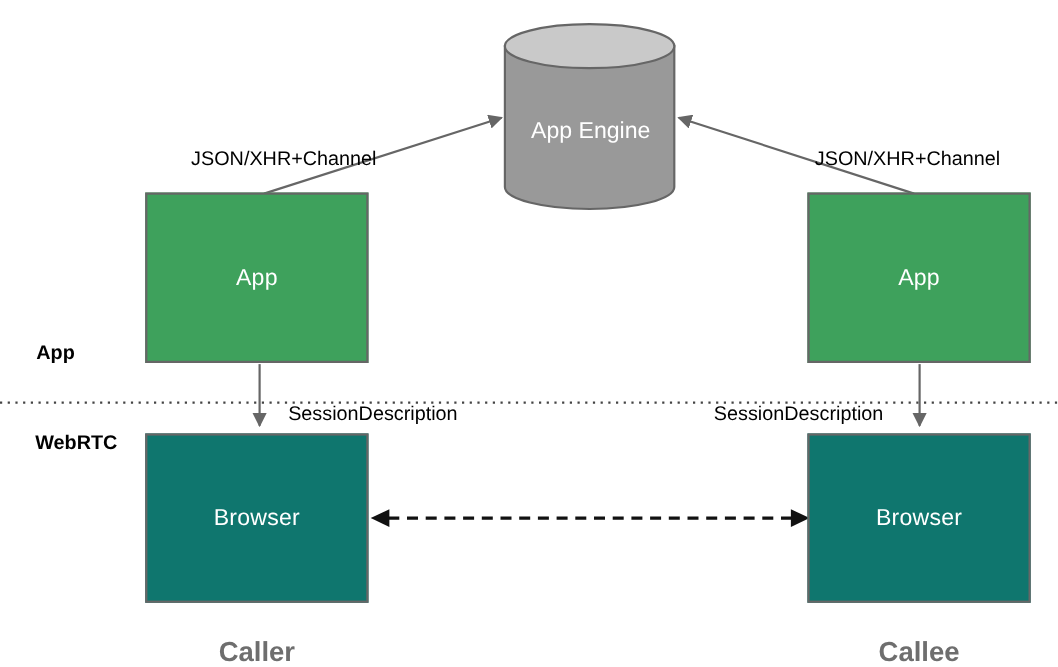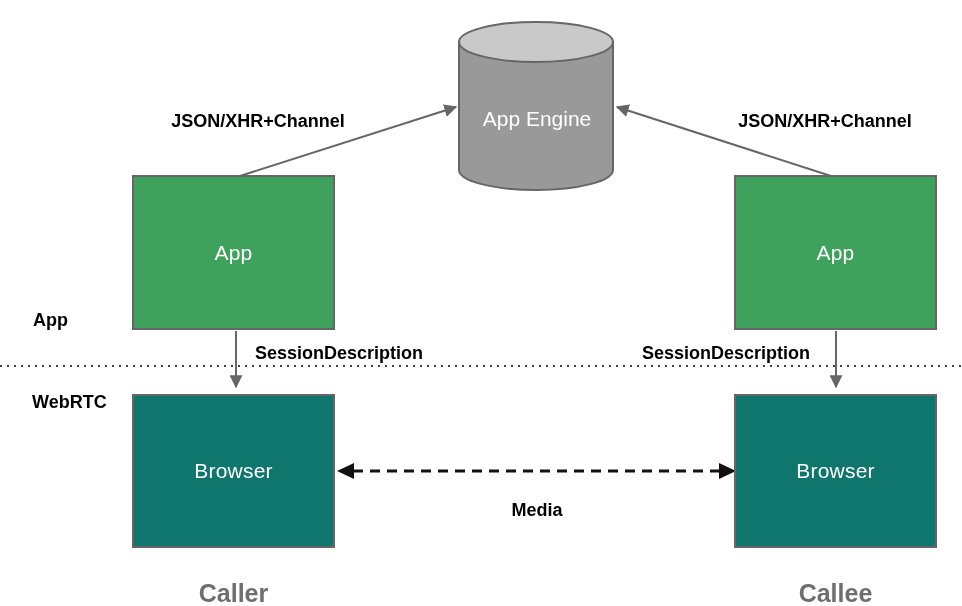--- a/index.html
+++ b/index.html
@@ -20,25 +20,26 @@
     align-items: center;
     justify-content: center;
     color: #ffffff;
     font-size: 21px;
     letter-spacing: 0.2px;
   }
   .box.green { background: #3EA15C; }
   .box.blue  { background: #0f766e; }
   .flow-label {
     position: absolute;
-    font-weight: bold;
+    font-weight: normal;
     font-size: 18px;
     color: #000000;
     text-align: center;
     white-space: nowrap;
+    margin-top: 23px;
   }
   .layer-label {
     position: absolute;
     font-weight: bold;
     font-size: 18px;
     color: #000000;
     white-space: nowrap;
   }
   .title-label {
     position: absolute;
@@ -102,21 +103,20 @@
     <span>Browser</span>
   </div>
   <div class="box blue" style="left:734px; top:394px; width:203px; height:154px;">
     <span>Browser</span>
   </div>
 
   <div class="flow-label" style="left:158px; top:111px; width:200px;">JSON/XHR+Channel</div>
   <div class="flow-label" style="left:725px; top:111px; width:200px;">JSON/XHR+Channel</div>
   <div class="flow-label" style="left:240px; top:343px; width:198px;">SessionDescription</div>
   <div class="flow-label" style="left:627px; top:343px; width:198px;">SessionDescription</div>
-  <div class="flow-label" style="left:437px; top:500px; width:200px;">Media</div>
 
   <div class="layer-label" style="left:33px; top:310px;">App</div>
   <div class="layer-label" style="left:32px; top:392px;text-align:center;">WebRTC</div>
 
   <div class="title-label" style="left:132px; top:563px; width:203px;">Caller</div>
   <div class="title-label" style="left:734px; top:563px; width:203px;">Callee</div>
 
 </div>
 
 </body></html>

